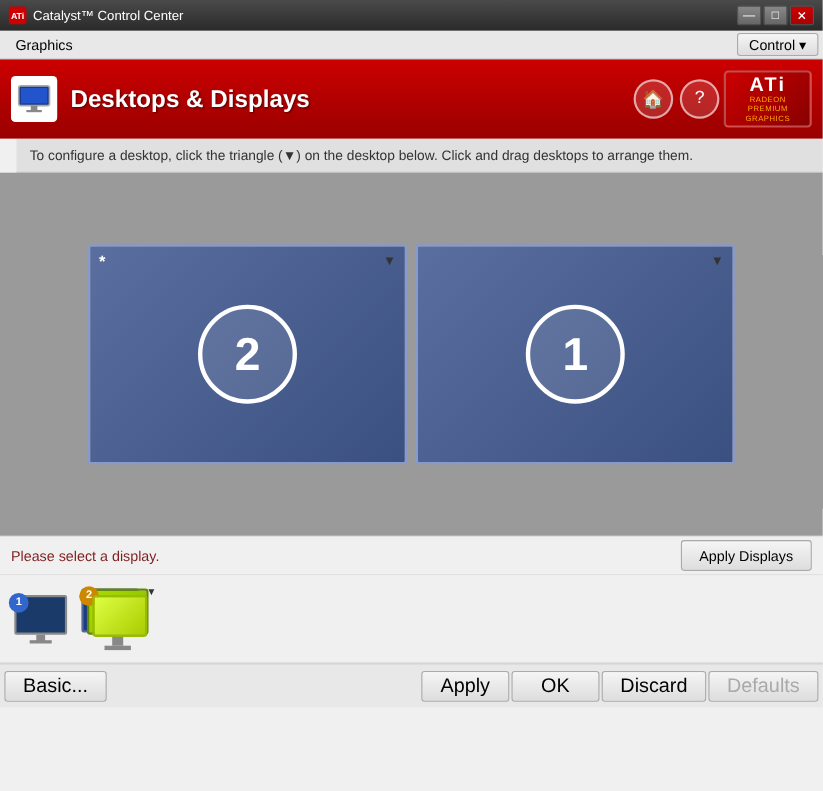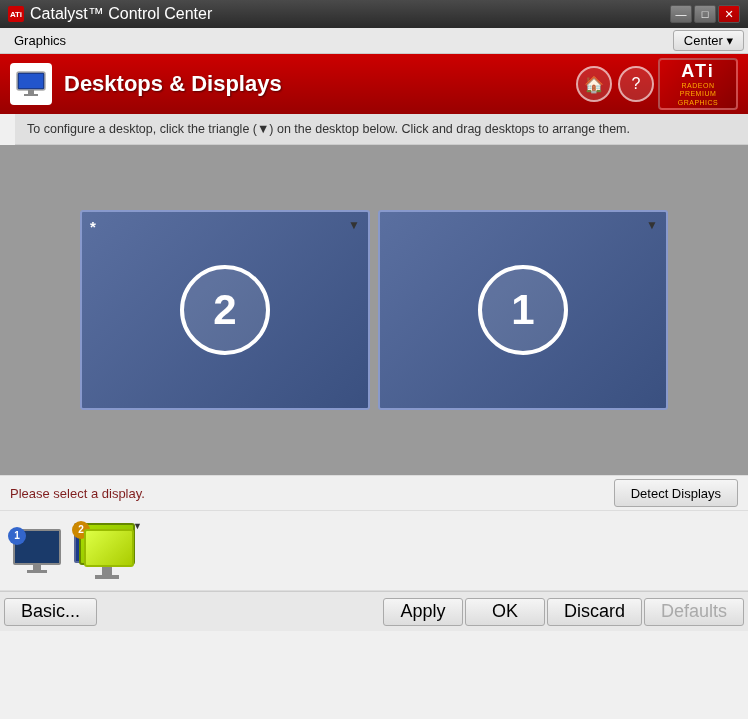--- a/index.html
+++ b/index.html
@@ -28,21 +28,21 @@
       background: #cc0000;
       border-radius: 2px;
       display: flex;
       align-items: center;
       justify-content: center;
       font-size: 9px;
       font-weight: bold;
       color: white;
     }
     #title-text {
-      font-size: 16px;
+      font-size: 12px;
       flex: 1;
     }
     #title-buttons {
       display: flex;
       gap: 2px;
     }
     .title-btn {
       width: 22px;
       height: 18px;
       background: linear-gradient(to bottom, #888, #666);
@@ -80,21 +80,21 @@
       background: linear-gradient(to bottom, #f5f5f5, #ddd);
       border: 1px solid #aaa;
       border-radius: 3px;
       cursor: pointer;
       font-size: 13px;
     }
 
     
     #header {
       background: linear-gradient(to bottom, #cc0000, #990000);
-      height: 60px;
+      height: 72px;
       display: flex;
       align-items: center;
       padding: 0 10px;
       position: relative;
     }
     #header-icon {
       width: 42px;
       height: 42px;
       background: white;
       border-radius: 4px;
@@ -412,21 +412,21 @@
   <span id="title-text">Catalyst™ Control Center</span>
   <div id="title-buttons">
     <div class="title-btn">—</div>
     <div class="title-btn">□</div>
     <div class="title-btn close-btn">✕</div>
   </div>
 </div>
 
 <div id="menu-bar">
   <div class="menu-item">Graphics</div>
-  <div id="options-btn">Center ▾</div>
+  <div id="options-btn">Control ▾</div>
 </div>
 
 <div id="header">
   <div id="header-icon">
 
     <svg viewBox="0 0 32 32" xmlns="http://www.w3.org/2000/svg">
       <rect x="2" y="4" width="28" height="18" rx="2" fill="#1a3a8a" stroke="#aaa" stroke-width="1.5"></rect>
       <rect x="4" y="6" width="24" height="14" fill="#2255cc"></rect>
       <rect x="13" y="22" width="6" height="4" fill="#888"></rect>
       <rect x="9" y="26" width="14" height="2" fill="#888"></rect>
@@ -456,21 +456,21 @@
   </div>
 
   <div class="display-card">
     <span class="display-card-arrow">▼</span>
     <div class="display-number-circle">1</div>
   </div>
 </div>
 
 <div id="status-bar">
   <span id="status-text">Please select a display.</span>
-  <button id="detect-btn" class="bottom-btn">Detect Displays</button>
+  <button id="detect-btn" class="bottom-btn">Apply Displays</button>
 </div>
 
 <div id="thumbnails-area">
 
   <div class="thumb-container">
     <div class="thumb-badge blue">1</div>
     <div class="thumb-dropdown">▼</div>
     <div class="monitor-icon">
       <div class="monitor-screen"></div>
       <div class="monitor-stand"></div>

